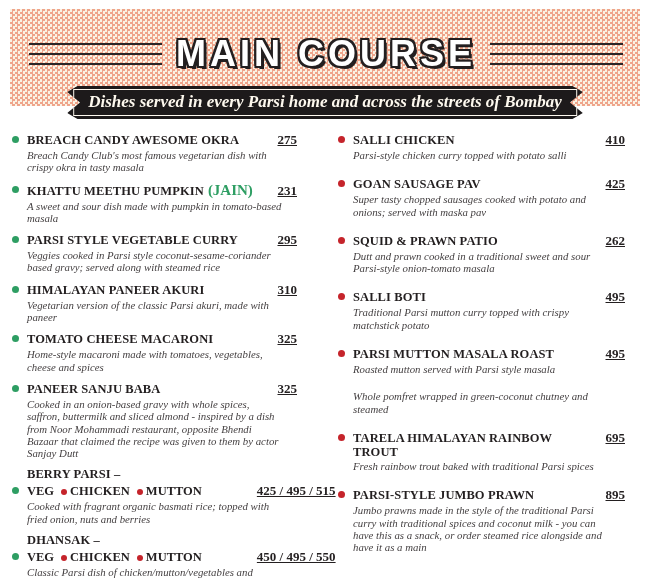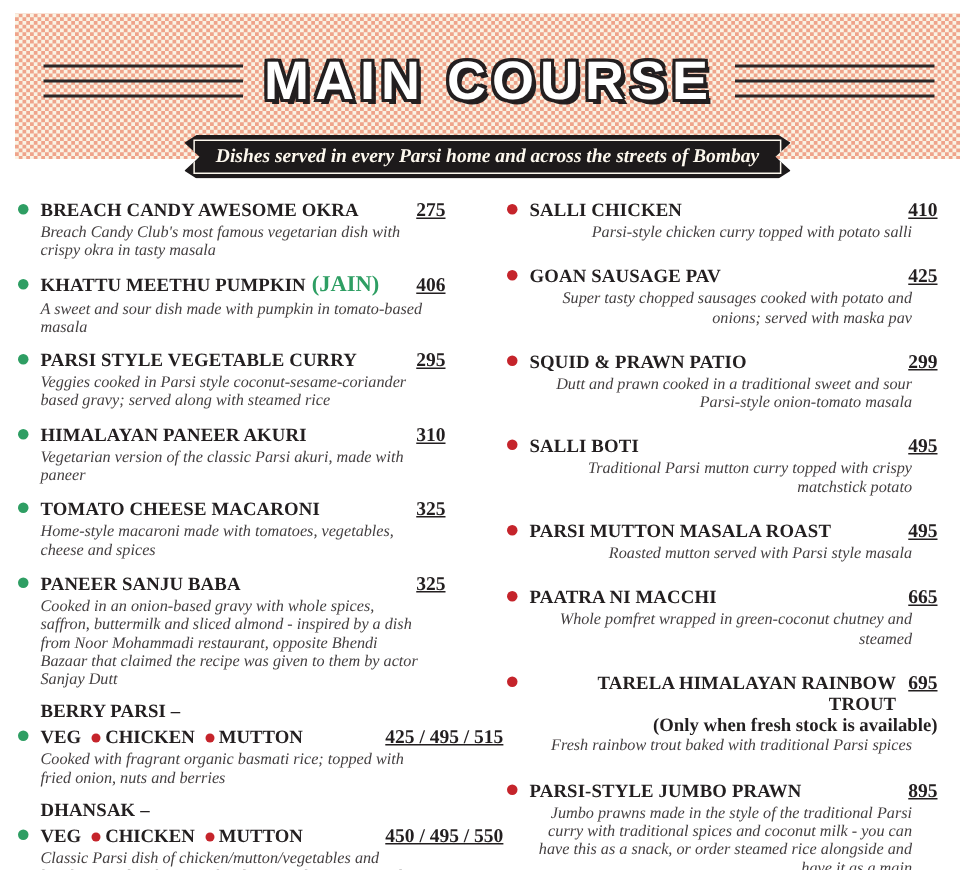--- a/index.html
+++ b/index.html
@@ -27,30 +27,30 @@
       -2px 0 0 #231f20, 2px 0 0 #231f20, 0 -2px 0 #231f20, 0 2px 0 #231f20,
       3px 3px 0 #231f20;
   }
   .ribbon{
     position:absolute; left:50%; bottom:-13px; transform:translateX(-50%);
     background:#1d1a1b; padding:3px 6px;
     clip-path:polygon(2% 0, 98% 0, 100% 18%, 97.5% 50%, 100% 82%, 98% 100%, 2% 100%, 0 82%, 2.5% 50%, 0 18%);
   }
   .ribbon-inner{
     display:block; border:1px solid #fdf8ee; padding:2px 14px 3px;
-    font-style:italic; font-weight:700; font-size:13px; color:#fdf8ee; white-space:nowrap;
+    font-style:italic; font-weight:700; font-size:17px; color:#fdf8ee; white-space:nowrap;
   }
 
   
   .columns{ display:flex; margin:26px 25px 0 12px; gap:41px; }
   .col-left{ width:285px; flex:none; }
   .col-right{ flex:1; }
 
   .item{ margin-bottom:8px; }
-  .col-right .item{ margin-bottom:15px;text-align:right; }
+  .col-right .item{ margin-bottom:15px; }
   .row{ position:relative; padding-left:15px; display:flex; align-items:baseline; }
   .bullet{ position:absolute; left:0; top:4px; width:7px; height:7px; border-radius:50%; }
   .bullet.veg{ background:#2e9e63; }
   .bullet.nonveg{ background:#c5242b; }
   .name{ font-weight:700; font-size:12.5px; line-height:1.12; letter-spacing:0.1px; }
   .tag{ font-weight:700; font-size:15px; color:#2e9e63; margin-left:4px; }
   .price{ margin-left:auto; font-weight:700; font-size:13px; padding-left:8px; white-space:nowrap;text-decoration:underline; }
   .variant-row{ margin-top:2px;gap:40px; }
   .variants{ display:flex; align-items:center; font-weight:700; font-size:12.5px; }
   .vlabel{ margin-right:7px; }
@@ -91,21 +91,21 @@
     </div>
 
     <div class="desc">Breach Candy Club's most famous vegetarian dish with crispy okra in tasty masala</div>
   </article>
 
   <article class="item">
     <div class="row head-row">
       <span class="bullet veg"></span>
       <span class="name">KHATTU MEETHU PUMPKIN</span>
       <span class="tag">(JAIN)</span>
-      <span class="price">406</span>
+      <span class="price">231</span>
     </div>
 
     <div class="desc">A sweet and sour dish made with pumpkin in tomato-based masala</div>
   </article>
 
   <article class="item">
     <div class="row head-row">
       <span class="bullet veg"></span>
       <span class="name">PARSI STYLE VEGETABLE CURRY</span>
 
@@ -211,21 +211,21 @@
     </div>
 
     <div class="desc">Super tasty chopped sausages cooked with potato and onions; served with maska pav</div>
   </article>
 
   <article class="item">
     <div class="row head-row">
       <span class="bullet nonveg"></span>
       <span class="name">SQUID &amp; PRAWN PATIO</span>
 
-      <span class="price">299</span>
+      <span class="price">262</span>
     </div>
 
     <div class="desc">Dutt and prawn cooked in a traditional sweet and sour Parsi-style onion-tomato masala</div>
   </article>
 
   <article class="item">
     <div class="row head-row">
       <span class="bullet nonveg"></span>
       <span class="name">SALLI BOTI</span>
 
@@ -240,39 +240,32 @@
       <span class="bullet nonveg"></span>
       <span class="name">PARSI MUTTON MASALA ROAST</span>
 
       <span class="price">495</span>
     </div>
 
     <div class="desc">Roasted mutton served with Parsi style masala</div>
   </article>
 
   <article class="item">
-    <div class="row head-row">
-      <span class="bullet nonveg"></span>
-      <span class="name">PAATRA NI MACCHI</span>
-
-      <span class="price">665</span>
-    </div>
 
     <div class="desc">Whole pomfret wrapped in green-coconut chutney and steamed</div>
   </article>
 
   <article class="item">
     <div class="row head-row">
       <span class="bullet nonveg"></span>
       <span class="name">TARELA HIMALAYAN RAINBOW TROUT</span>
 
       <span class="price">695</span>
     </div>
 
-    <div class="note">(Only when fresh stock is available)</div>
     <div class="desc">Fresh rainbow trout baked with traditional Parsi spices</div>
   </article>
 
   <article class="item">
     <div class="row head-row">
       <span class="bullet nonveg"></span>
       <span class="name">PARSI-STYLE JUMBO PRAWN</span>
 
       <span class="price">895</span>
     </div>

